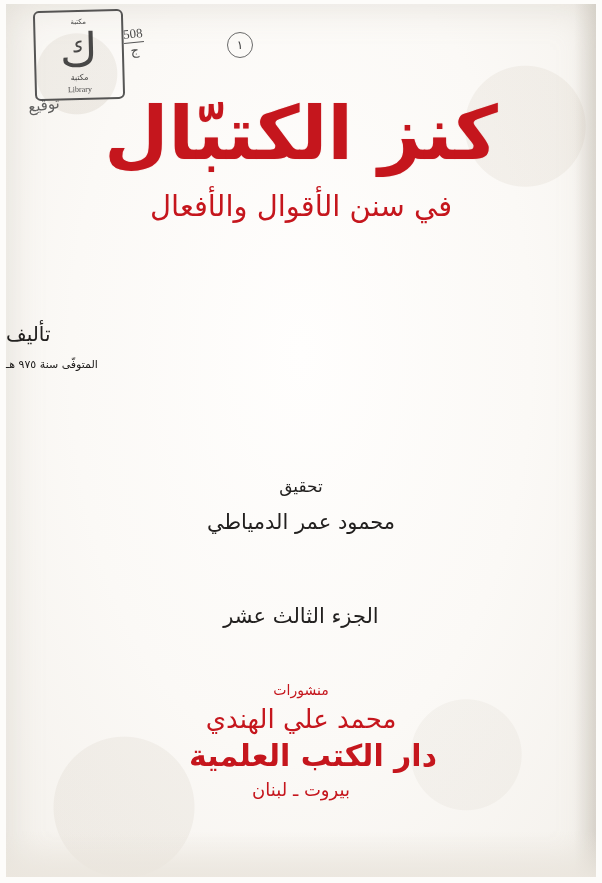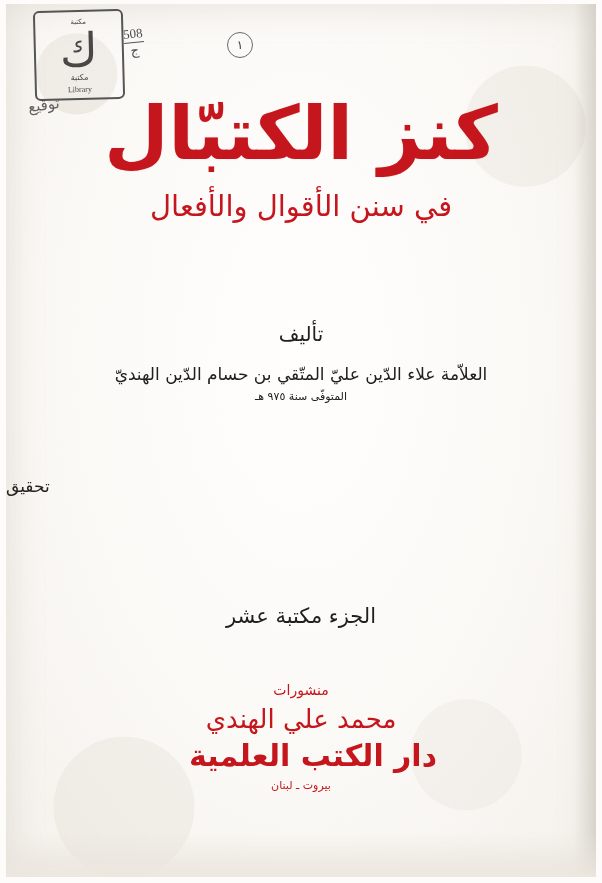--- a/index.html
+++ b/index.html
@@ -172,21 +172,21 @@
     direction: rtl;
     letter-spacing: -1px;
   }
 
   
   .author-block {
     position: absolute;
     left: 0;
     right: 0;
     top: 318px;
-    text-align: center;
+    text-align: left;
     color: #22201f;
     direction: rtl;
   }
   .byline-label {
     font-size: 20px;
     margin-bottom: 12px;
     font-family: "DejaVu Sans", sans-serif;
   }
   .author-name {
     font-size: 17px;
@@ -197,21 +197,21 @@
     font-size: 11px;
     font-family: "DejaVu Sans", sans-serif;
   }
 
   
   .editor-block {
     position: absolute;
     left: 0;
     right: 0;
     top: 472px;
-    text-align: left;
+    text-align: center;
     color: #22201f;
     direction: rtl;
   }
   .editor-label {
     font-size: 17px;
     margin-bottom: 14px;
     font-family: "DejaVu Sans", sans-serif;
   }
   .editor-name {
     font-size: 21px;
@@ -253,21 +253,21 @@
     margin-bottom: 4px;
   }
   .pub-house {
     font-size: 30px;
     font-weight: bold;
     font-family: "DejaVu Sans", sans-serif;
     letter-spacing: -1px;
     padding-left: 24px;
   }
   .pub-city {
-    font-size: 11px;
+    font-size: 18px;
     letter-spacing: 3px;
     margin-top: 6px;
     font-family: "DejaVu Sans", sans-serif;
   }
 
   
   .bottom-edge {
     position: absolute;
     left: 0; right: 0; bottom: 0;
     height: 46px;
@@ -299,29 +299,29 @@
 
     <div class="page-number-circle">١</div>
 
     <div class="title-wrap">
       <div class="main-title">كنز الكتبّال</div>
       <div class="subtitle">في سنن الأقوال والأفعال</div>
     </div>
 
     <div class="author-block">
       <div class="byline-label">تأليف</div>
-      <div class="author-name">العلاّمة علاء الدّين عليّ المتّقي بن حسام الدّين الهنديّ</div>
       <div class="death-date">المتوفّى سنة ٩٧٥ هـ</div>
     </div>
 
     <div class="editor-block">
       <div class="editor-label">تحقيق</div>
-    </div>
-
-    <div class="volume">الجزء مكتبة عشر</div>
+      <div class="editor-name">محمود عمر الدمياطي</div>
+    </div>
+
+    <div class="volume">الجزء الثالث عشر</div>
 
     <div class="publisher-block">
       <div class="pub-label">منشورات</div>
       <div class="pub-person">محمد علي الهندي</div>
       <div class="pub-house">دار الكتب العلمية</div>
       <div class="pub-city">بيروت ـ لبنان</div>
     </div>
 
     <div class="bottom-edge"></div>
   </div>

